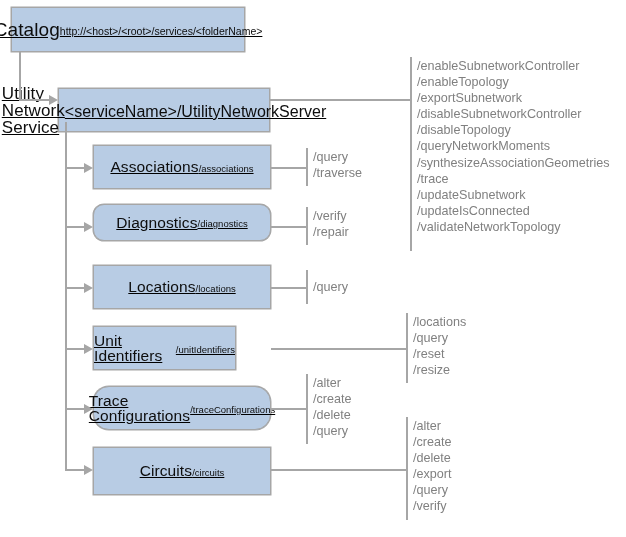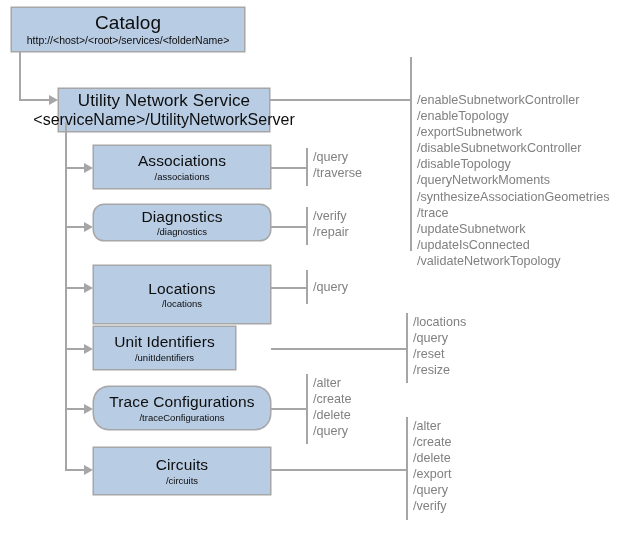--- a/index.html
+++ b/index.html
@@ -19,24 +19,25 @@
   }
 
   
   .node {
     position: absolute;
     box-sizing: border-box;
     background: #b8cce4;
     border: 1px solid #a6a6a6;
     box-shadow: 0 0 0 0.5px #a6a6a6;
     display: flex;
-    flex-direction: column;
+    flex-direction: row;
     align-items: center;
     justify-content: center;
     line-height: 1;
+    text-decoration: underline;
   }
   .node .title {
     color: #0d0d0d;
     font-weight: normal;
     letter-spacing: 0.1px;
   }
   .node .path {
     color: #0d0d0d;
     margin-top: 3px;
   }
@@ -103,21 +104,21 @@
   <div class="node node-child" style="left:93px; top:145px; width:178px; height:44px;">
     <div class="title">Associations</div>
     <div class="path">/associations</div>
   </div>
 
   <div class="node node-child" style="left:93px; top:204px; width:178px; height:37px;border-radius:11px;">
     <div class="title">Diagnostics</div>
     <div class="path">/diagnostics</div>
   </div>
 
-  <div class="node node-child" style="left:93px; top:265px; width:178px; height:59px;">
+  <div class="node node-child" style="left:93px; top:265px; width:178px; height:44px;">
     <div class="title">Locations</div>
     <div class="path">/locations</div>
   </div>
 
   <div class="node node-child" style="left:93px; top:326px; width:143px; height:44px;">
     <div class="title">Unit Identifiers</div>
     <div class="path">/unitIdentifiers</div>
   </div>
 
   <div class="node node-child" style="left:93px; top:386px; width:178px; height:44px;border-radius:16px;">
@@ -168,21 +169,21 @@
 
   <div class="hline" style="left:271px; top:348px; width:135px;"></div>
   <div class="vbar" style="left:406px; top:313px; height:70px;"></div>
 
   <div class="hline" style="left:271px; top:408px; width:35px;"></div>
   <div class="vbar" style="left:306px; top:374px; height:70px;"></div>
 
   <div class="hline" style="left:271px; top:469px; width:135px;"></div>
   <div class="vbar" style="left:406px; top:417px; height:103px;"></div>
 
-  <div class="oplist" style="left:417px; top:58px;margin-top:34px;">
+  <div class="oplist" style="left:417px; top:58px;">
       <div>/enableSubnetworkController</div>
       <div>/enableTopology</div>
       <div>/exportSubnetwork</div>
       <div>/disableSubnetworkController</div>
       <div>/disableTopology</div>
       <div>/queryNetworkMoments</div>
       <div>/synthesizeAssociationGeometries</div>
       <div>/trace</div>
       <div>/updateSubnetwork</div>
       <div>/updateIsConnected</div>

